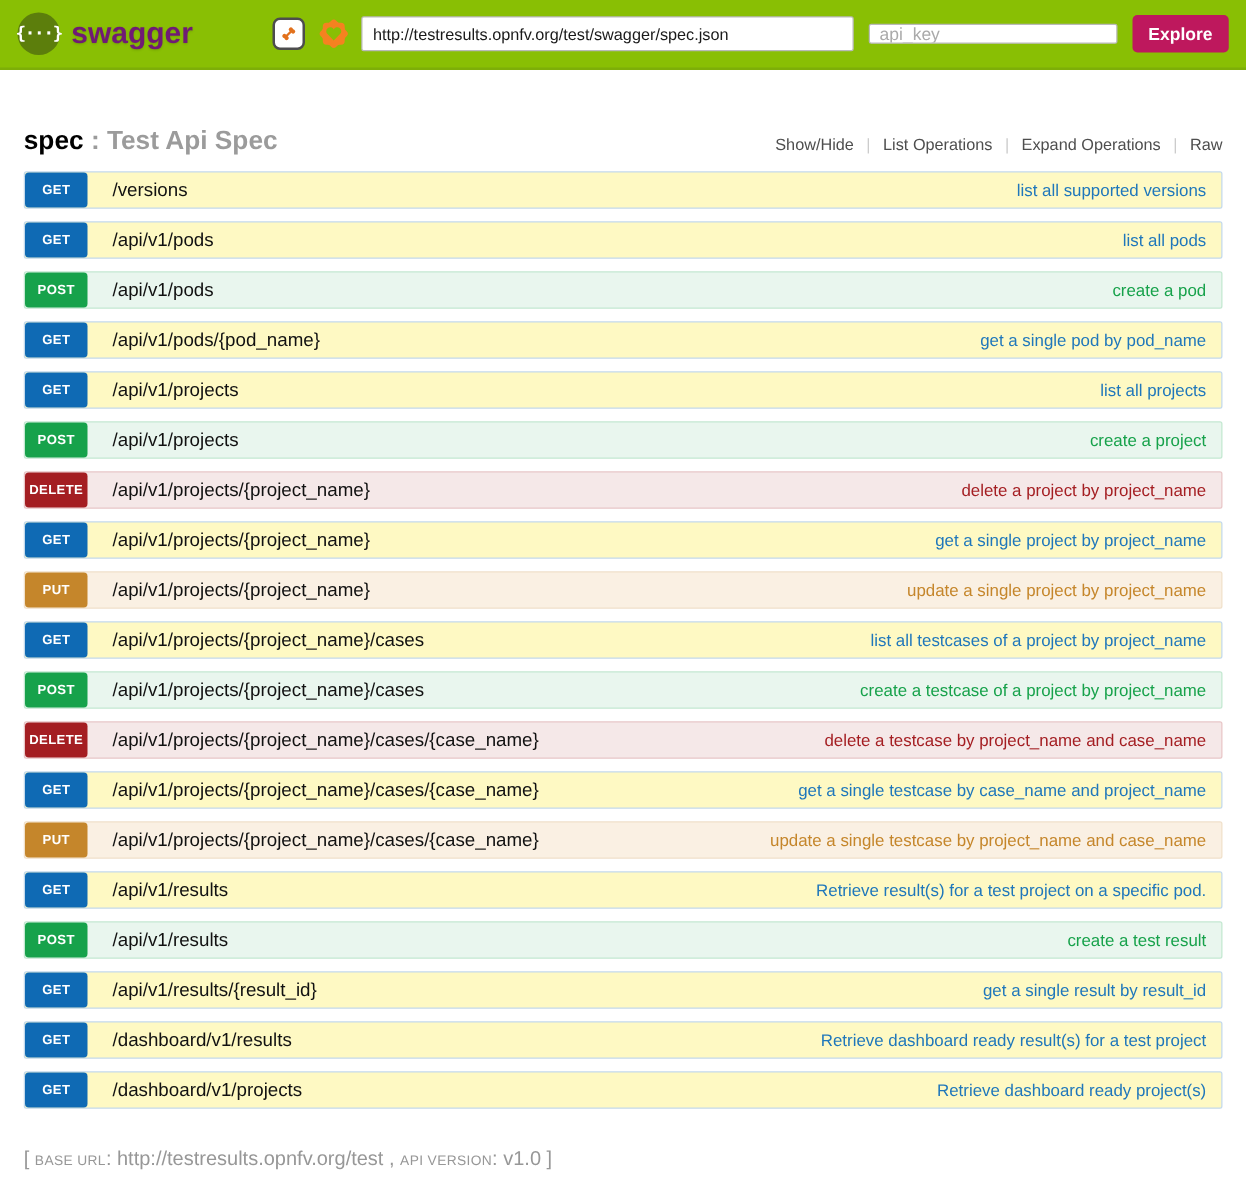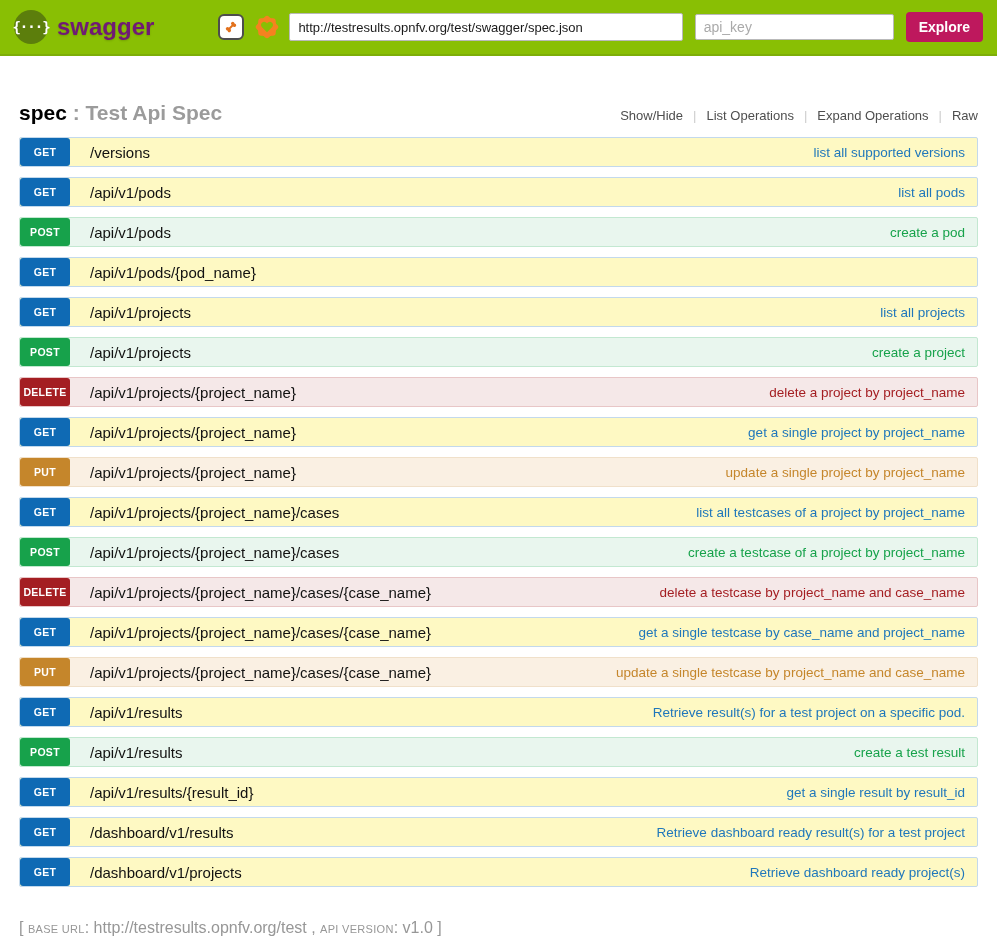--- a/index.html
+++ b/index.html
@@ -40,21 +40,21 @@
   .url-input {
     margin-left: 8px;
     width: 412px; height: 28px;
     border: 1px solid #b9b9b9; border-radius: 2px;
     padding: 0 8px; font-size: 13px; color: #1a1a1a;
     font-family: "Liberation Sans", sans-serif;
     outline: none;
   }
   .key-input {
     margin-left: 12px;
-    width: 206px; height: 26px;
+    width: 206px; height: 16px;
     border: 1px solid #b9b9b9; border-radius: 2px;
     padding: 0 8px; font-size: 14px; color: #1a1a1a;
     font-family: "Liberation Sans", sans-serif;
     outline: none;
   }
   .key-input::placeholder, .url-input::placeholder { color: #aaaaaa; }
   .explore-btn {
     margin-left: 12px;
     background: #be185d; color: #ffffff;
     border: none; border-radius: 4px;
@@ -191,20 +191,21 @@
 
   <div class="row m-post">
     <span class="badge">POST</span>
     <a class="path">/api/v1/pods</a>
     <a class="summary">create a pod</a>
   </div>
 
   <div class="row m-get">
     <span class="badge">GET</span>
     <a class="path">/api/v1/pods/{pod_name}</a>
+    <a class="summary">get a single pod by pod_name</a>
   </div>
 
   <div class="row m-get">
     <span class="badge">GET</span>
     <a class="path">/api/v1/projects</a>
     <a class="summary">list all projects</a>
   </div>
 
   <div class="row m-post">
     <span class="badge">POST</span>

